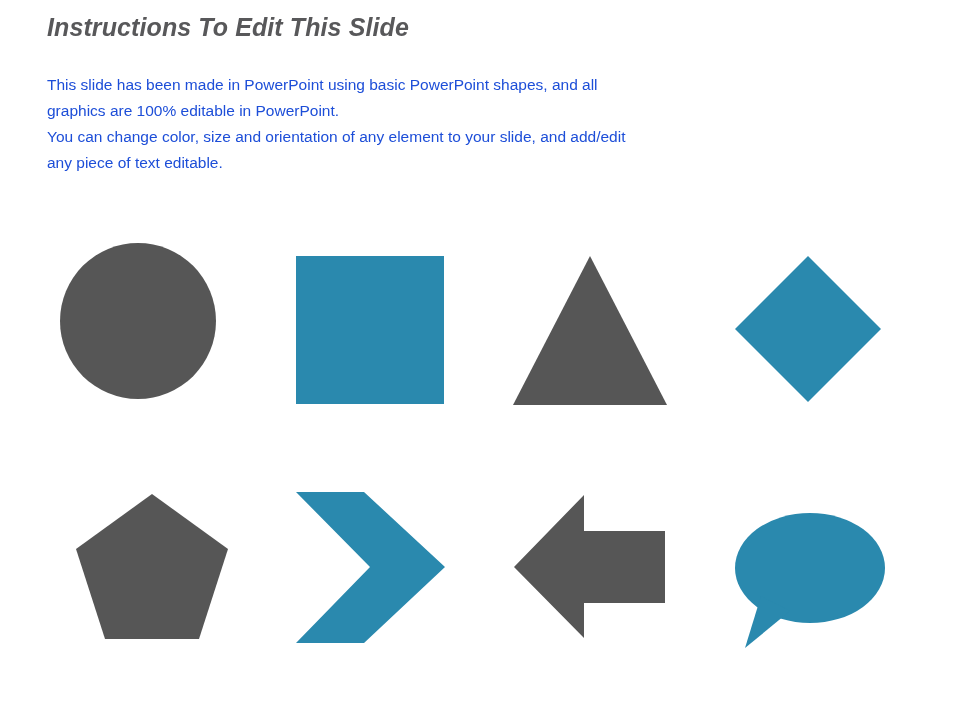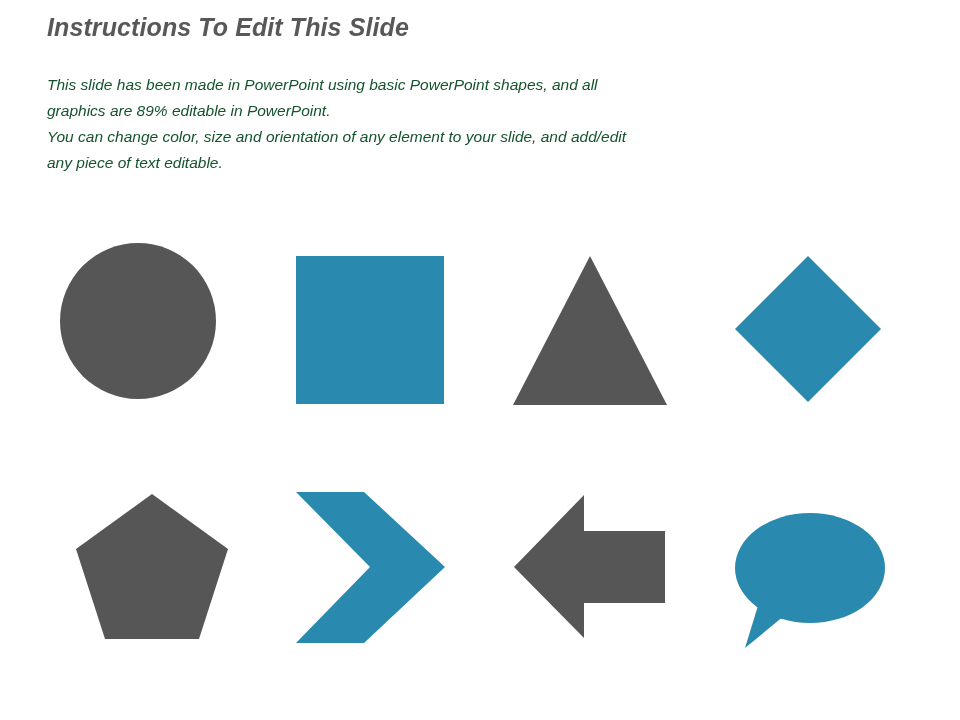--- a/index.html
+++ b/index.html
@@ -78,22 +78,22 @@
   .c3 { left: 495px; }
   .c4 { left: 715px; }
 </style>
 </head>
 <body>
 
 <div class="slide" style="background: rgb(255, 255, 255);">
 
   <div class="title" style="color: rgb(88, 88, 90);">Instructions To Edit This Slide</div>
 
-  <div class="body-copy" style="color: #14532d; font-style: italic;">
-    <p class="justified"><span>This slide has been made in PowerPoint using basic PowerPoint shapes, and all</span> <span class="lastline">graphics are 89% editable in PowerPoint.</span></p>
+  <div class="body-copy" style="color: #1d4ed8;">
+    <p class="justified"><span>This slide has been made in PowerPoint using basic PowerPoint shapes, and all</span> <span class="lastline">graphics are 100% editable in PowerPoint.</span></p>
     <p class="justified"><span>You can change color, size and orientation of any element to your slide, and add/edit</span> <span class="lastline">any piece of text editable.</span></p>
   </div>
 
   <div class="shape-grid">
 
     <div class="shape-cell r1 c1">
       <svg width="180" height="170" viewBox="0 0 180 170">
         <circle cx="78" cy="86" r="78" fill="#565656"></circle>
       </svg>
     </div>

